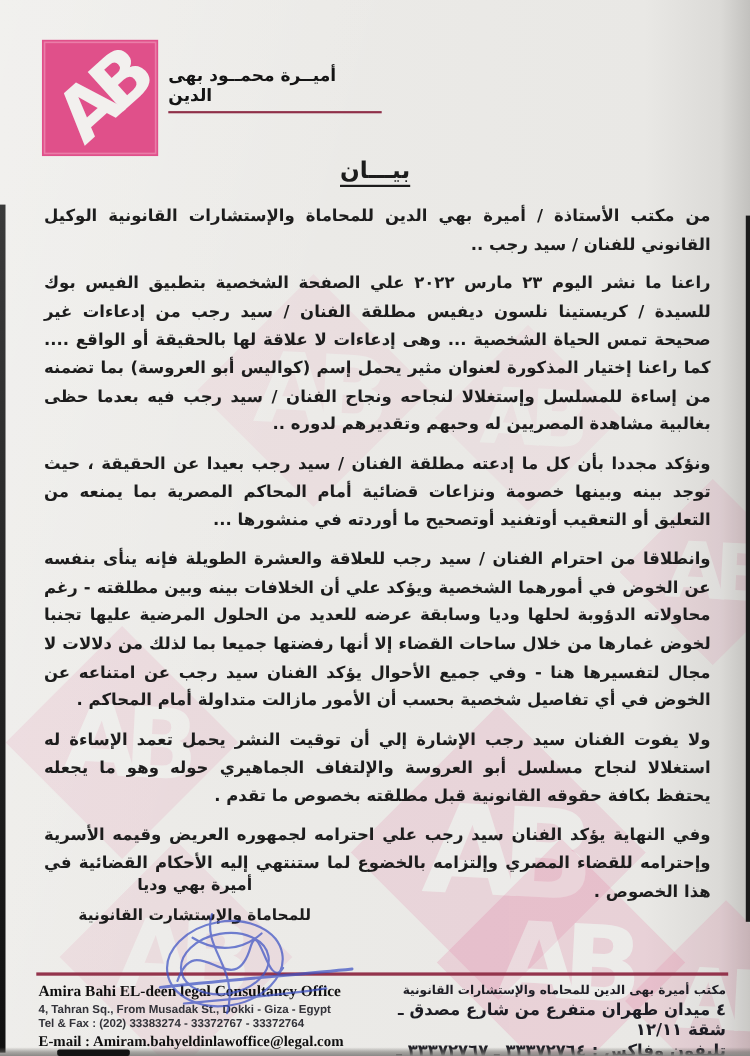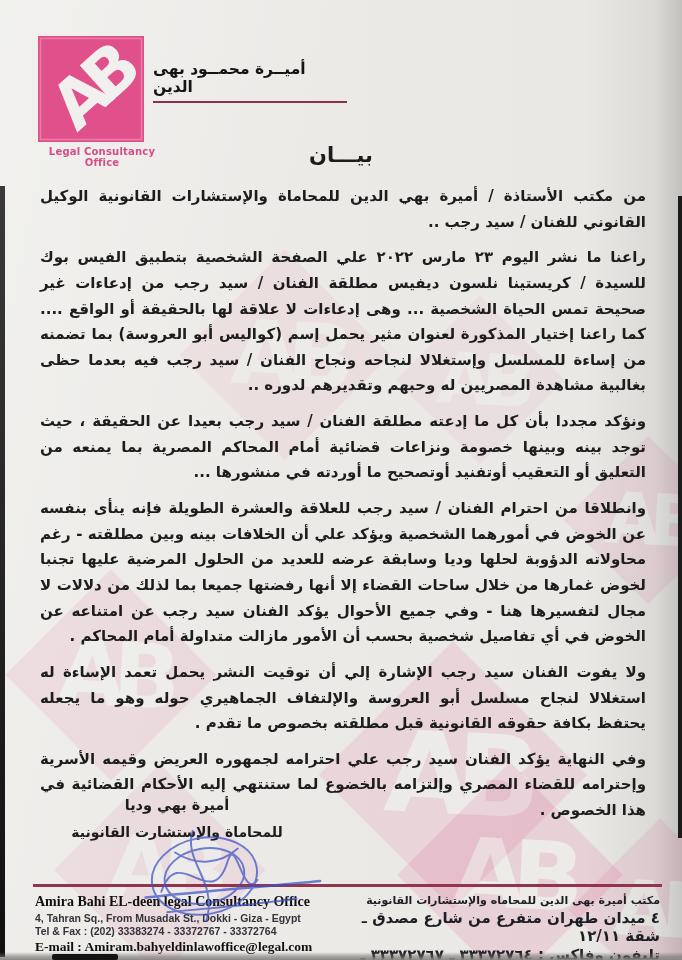--- a/index.html
+++ b/index.html
@@ -25,21 +25,21 @@
   .name-block{position:absolute;left:153px;top:60px;width:194px;text-align:left;z-index:2;direction:rtl;}
   .office-name{
     display:inline-block;font-size:15.5px;font-weight:bold;color:#141414;
     padding-bottom:5px;border-bottom:2px solid #8f3049;
   }
   .office-role{margin-top:7px;font-size:13px;font-weight:bold;color:#222;}
   
   .title{
     position:absolute;top:143px;left:0;right:0;text-align:center;z-index:2;
     font-size:21px;font-weight:bold;direction:rtl;
-    text-underline-offset:6px;text-decoration-thickness:1.5px;
+    text-decoration:underline;text-underline-offset:6px;text-decoration-thickness:1.5px;
   }
   
   .body-text{
     position:absolute;top:184px;left:40px;right:36px;z-index:2;
     direction:rtl;text-align:justify;
     font-size:15px;font-weight:bold;line-height:1.71;color:#1d1d1d;
   }
   .body-text p{margin:0 0 10px 0;}
   
   .signature{position:absolute;left:58px;top:797px;width:238px;z-index:2;direction:rtl;text-align:center;}
@@ -116,21 +116,20 @@
       </svg>
   </div>
 
   <div class="logo">
     <svg viewBox="0 0 106 106">
       <rect x="0" y="0" width="106" height="106" fill="#e0508a"></rect>
       <rect x="2.5" y="2.5" width="101" height="101" fill="none" stroke="#ea7da8" stroke-width="1.5"></rect>
       <text x="54" y="76" transform="rotate(-42 53 53)" font-size="66" font-weight="bold" fill="#f2f0ee" text-anchor="middle" style="letter-spacing:-10px;font-family:'DejaVu Sans',sans-serif;">AB</text>
     </svg>
   </div>
-  <div class="logo-caption">Legal Consultancy Office</div>
 
   <div class="name-block">
     <span class="office-name">أميــرة محمــود بهى الدين</span>
   </div>
 
   <div class="title">بيـــان</div>
 
   <div class="body-text">
     <p>من مكتب الأستاذة / أميرة بهي الدين للمحاماة والإستشارات القانونية الوكيل القانوني للفنان / سيد رجب ..</p>
     <p>راعنا ما نشر اليوم ٢٣ مارس ٢٠٢٢ علي الصفحة الشخصية بتطبيق الفيس بوك للسيدة / كريستينا نلسون ديفيس مطلقة الفنان / سيد رجب من إدعاءات غير صحيحة تمس الحياة الشخصية ... وهى إدعاءات لا علاقة لها بالحقيقة أو الواقع .... كما راعنا إختيار المذكورة لعنوان مثير يحمل إسم (كواليس أبو العروسة) بما تضمنه من إساءة للمسلسل وإستغلالا لنجاحه ونجاح الفنان / سيد رجب فيه بعدما حظى بغالبية مشاهدة المصريين له وحبهم وتقديرهم لدوره ..</p>

